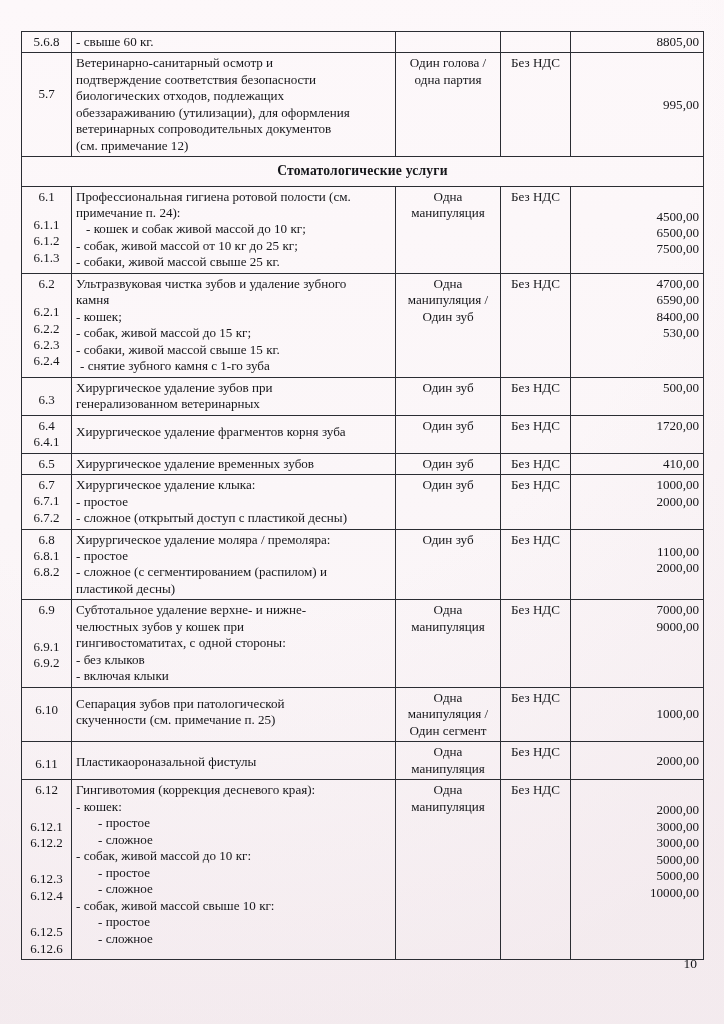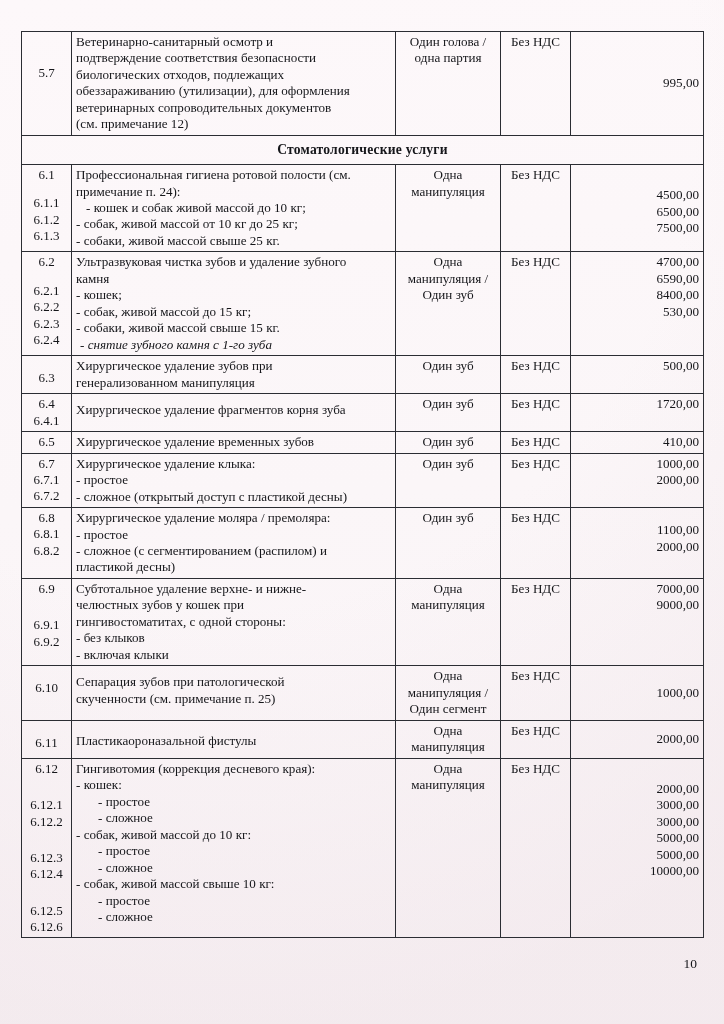--- a/index.html
+++ b/index.html
@@ -74,21 +74,21 @@
     letter-spacing:.2px;
   }
 
   .ln{display:block;}
   .ln.gap{margin-top:12px;}
   .ln.gap2{margin-top:20px;}
   .ln.gap3{}
   .ln.gap4{}
   .ind1{padding-left:10px;display:block;}
   .ind2{padding-left:22px;display:block;}
-  .dash-sp{display:block;padding-left:4px;font-style:italic;}
+  .dash-sp{display:block;padding-left:4px;}
 
   .nl{display:block;}
   .nl.gap{margin-top:12px;}
   .nl.gap2{margin-top:20px;}
   .nl.gap4{margin-top:31px;}
 
   .pagenum{
     position:absolute;
     right:27px;
     top:956px;
@@ -106,20 +106,37 @@
   <table class="price">
     <colgroup>
       <col class="c-num">
         <col class="c-name">
         <col class="c-unit">
         <col class="c-vat">
         <col class="c-price">
     </colgroup>
     <tbody>
 
+      <tr>
+        <td class="num">
+          <span class="nl">5.6.8</span>
+        </td>
+        <td class="name">
+          <span class="ln">-    свыше 60 кг.</span>
+        </td>
+        <td class="unit">
+          <span class="ln"></span>
+        </td>
+        <td class="vat">
+          <span class="ln"></span>
+        </td>
+        <td class="price">
+          <span class="ln">8805,00</span>
+        </td>
+      </tr>
 
       <tr>
         <td class="num">
           <span class="nl gap4">5.7</span>
         </td>
         <td class="name">
           <span class="ln">Ветеринарно-санитарный осмотр и</span>
           <span class="ln">подтверждение соответствия безопасности</span>
           <span class="ln">биологических отходов, подлежащих</span>
           <span class="ln">обеззараживанию (утилизации), для оформления</span>
@@ -203,21 +220,21 @@
           <span class="ln">530,00</span>
         </td>
       </tr>
 
       <tr>
         <td class="num">
           <span class="nl gap">6.3</span>
         </td>
         <td class="name">
           <span class="ln">Хирургическое удаление зубов при</span>
-          <span class="ln">генерализованном  манипуляция</span>
+          <span class="ln">генерализованном  ветеринарных</span>
         </td>
         <td class="unit">
           <span class="ln">Один зуб</span>
         </td>
         <td class="vat">
           <span class="ln">Без НДС</span>
         </td>
         <td class="price">
           <span class="ln">500,00</span>
         </td>

